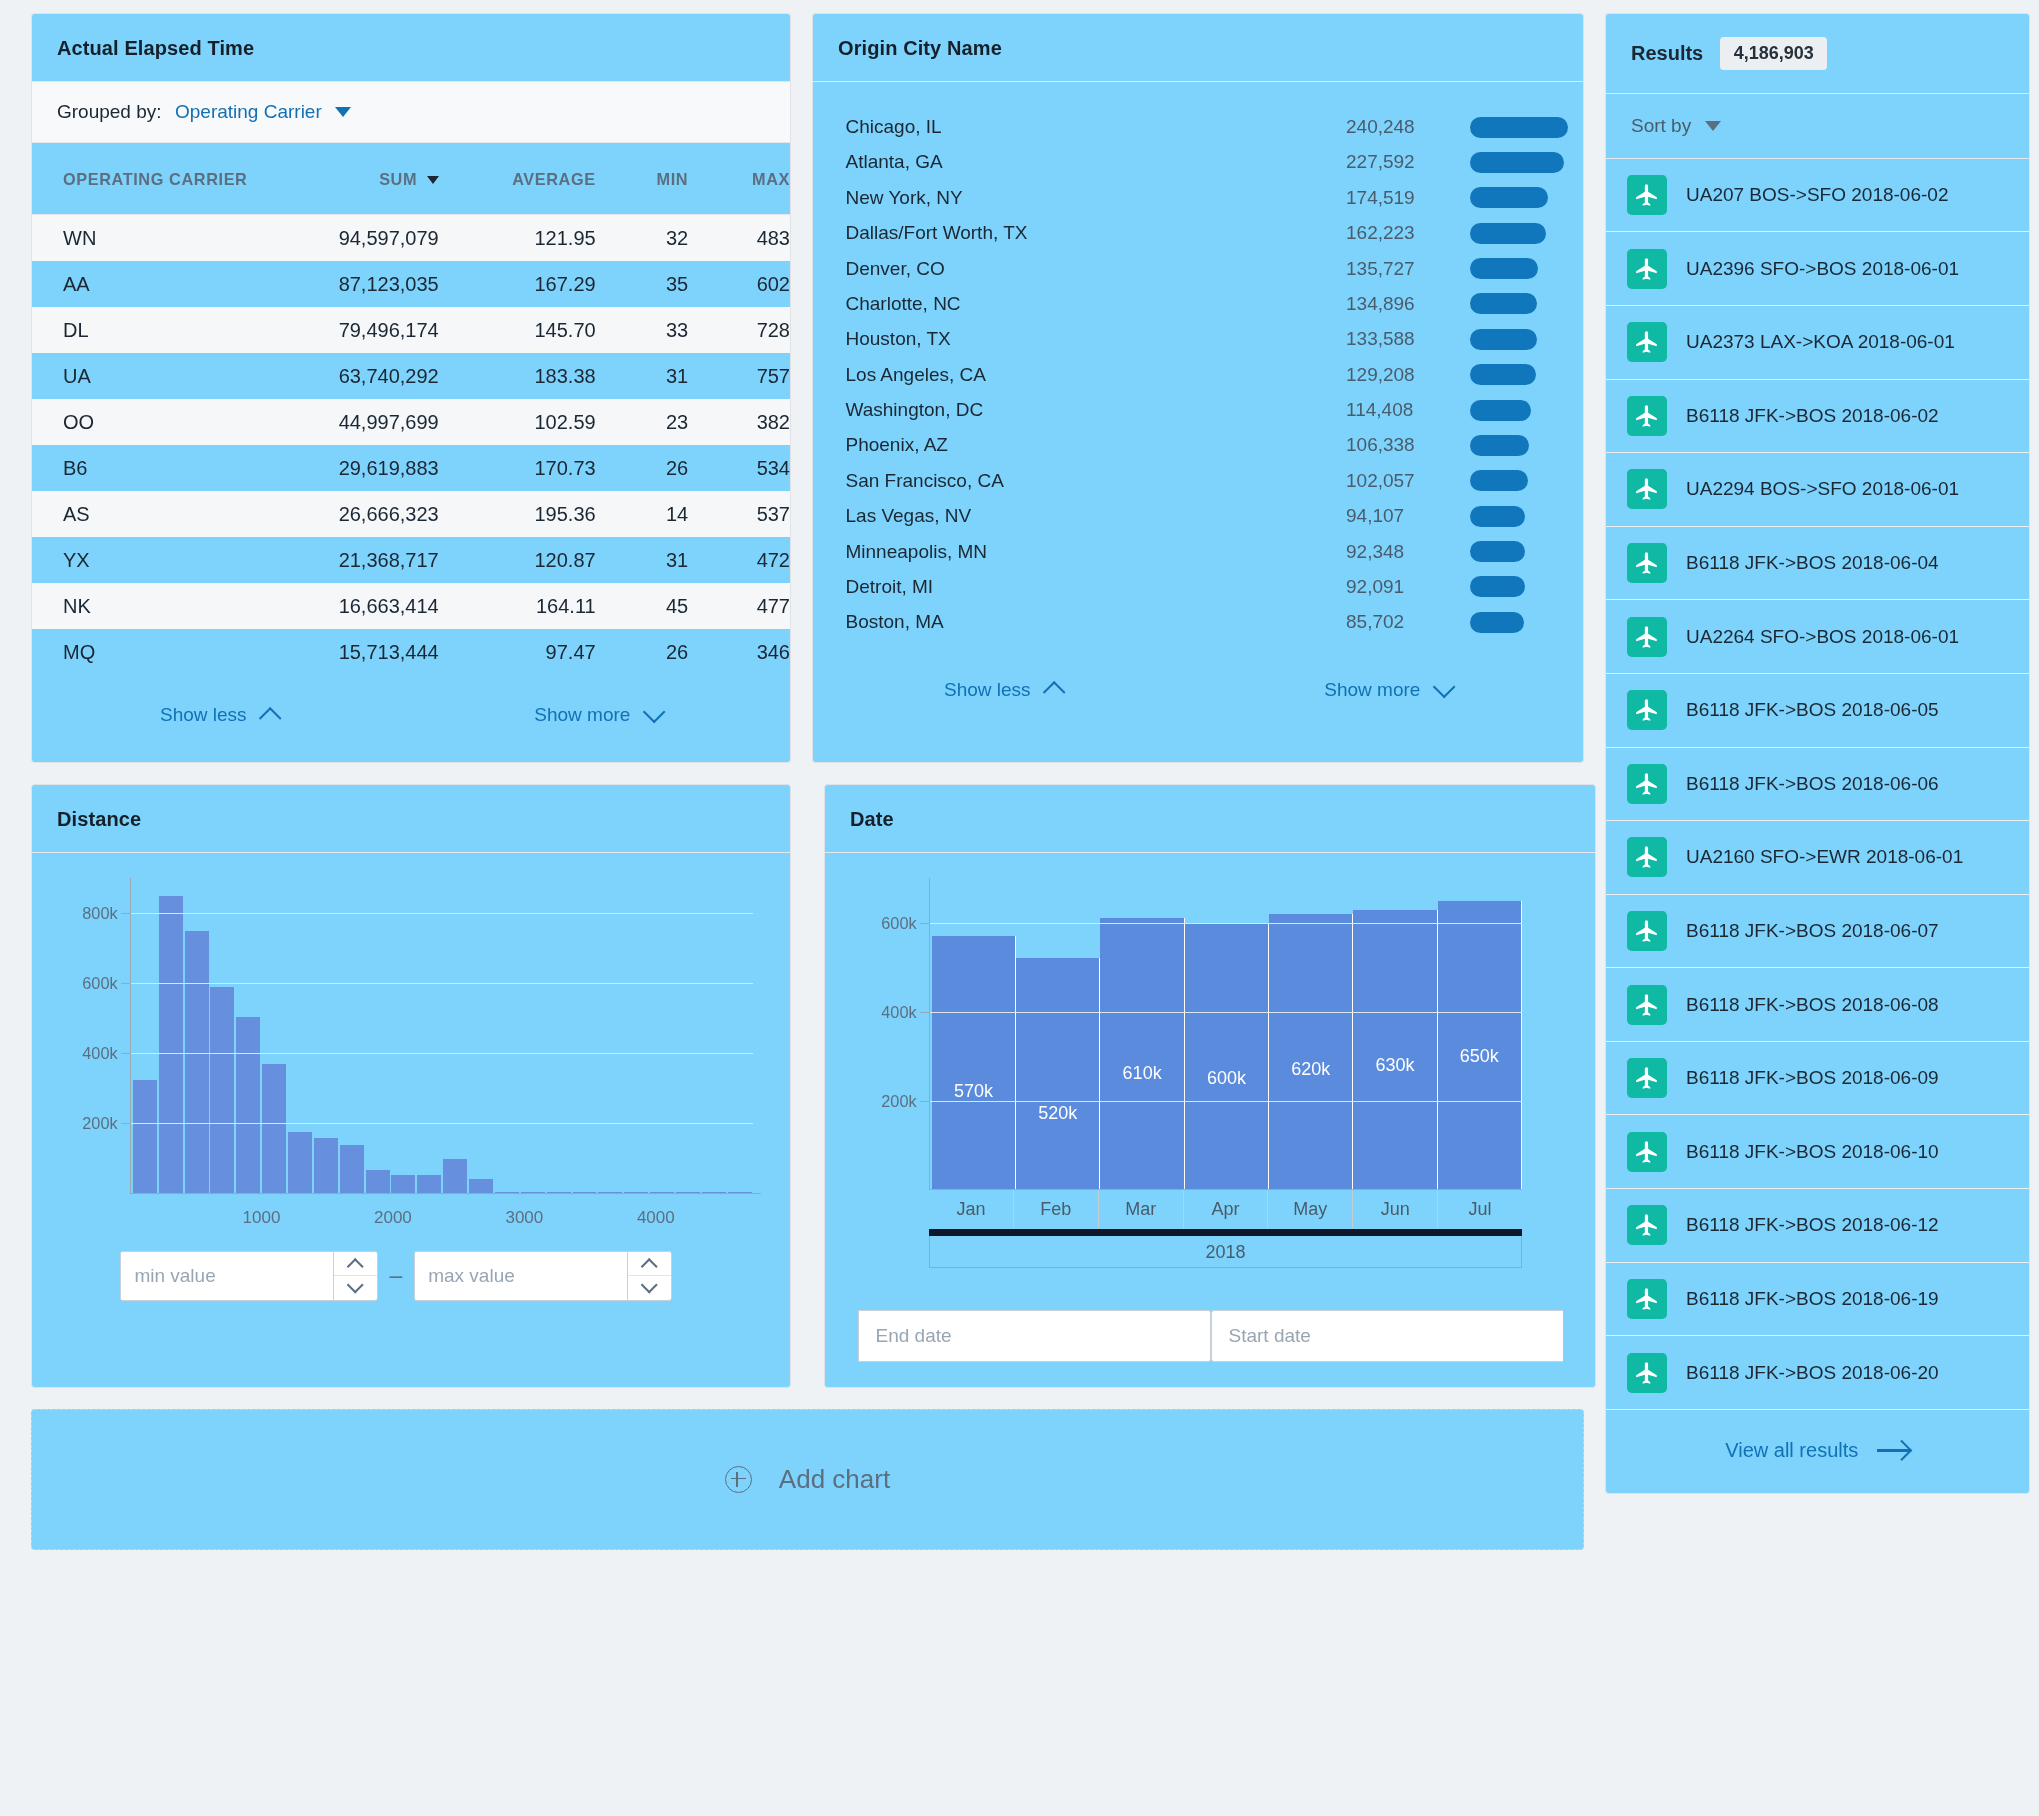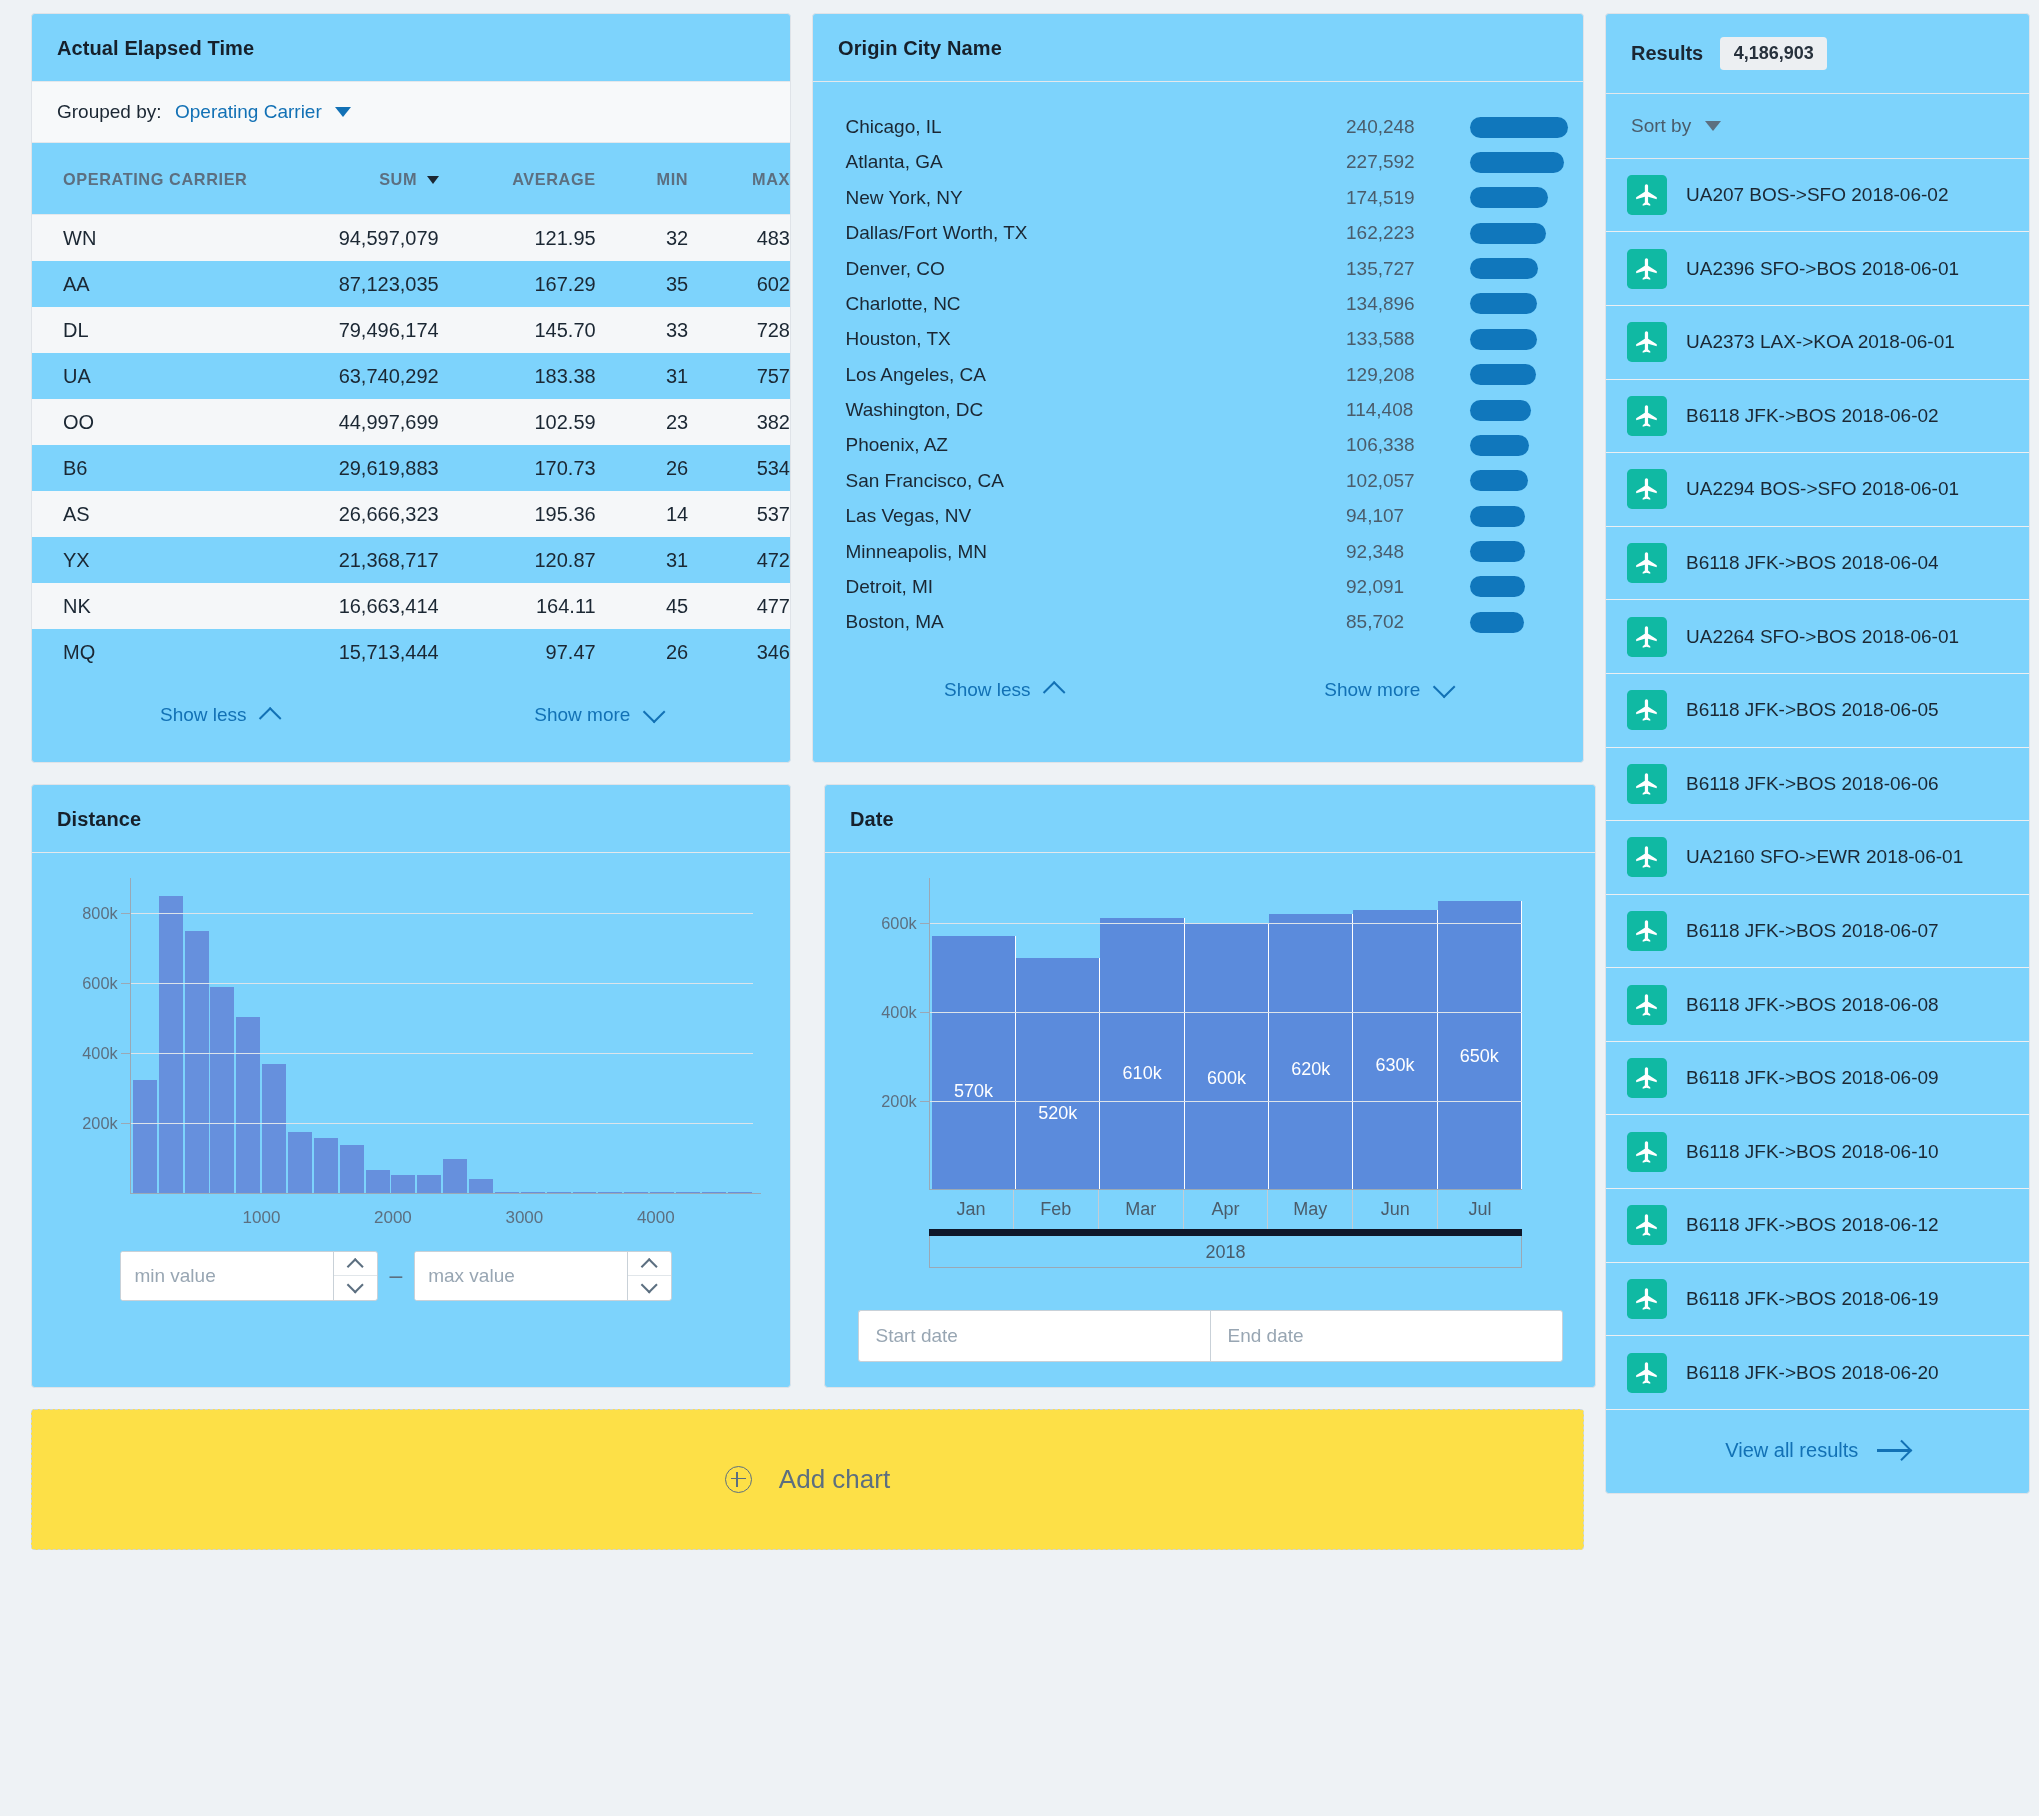--- a/index.html
+++ b/index.html
@@ -329,21 +329,21 @@
     color: #1b2733;
   }
   .date-input::placeholder { color: #98a6b3; }
   .date-input.left { border-radius: 2.9px 0 0 2.9px; border-right: none; }
   .date-input.right { border-radius: 0 2.9px 2.9px 0; }
 
   
   .addchart {
     border: 1.9px dashed #c9d4dd;
     border-radius: 3.8px;
-    background: #fde047;
+    background: #7dd3fc;
     height: 141px;
     display: flex;
     align-items: center;
     justify-content: center;
     gap: 27px;
     font-size: 26px;
     color: #5c6f80;
     cursor: pointer;
   }
   .plus-circle {
@@ -801,22 +801,22 @@
               <div class="month">Feb</div>
               <div class="month">Mar</div>
               <div class="month">Apr</div>
               <div class="month">May</div>
               <div class="month">Jun</div>
               <div class="month">Jul</div>
             </div>
           <div class="yearbar">2018</div>
         </div>
         <div class="daterange-row">
+          <input class="date-input right" placeholder="End date" style="">
           <input class="date-input left" placeholder="Start date" style="">
-          <input class="date-input right" placeholder="End date" style="">
         </div>
       </div>
     </div>
 
     <div class="addchart">
       <span class="plus-circle"></span>
       <span>Add chart</span>
     </div>
   </div>
 

